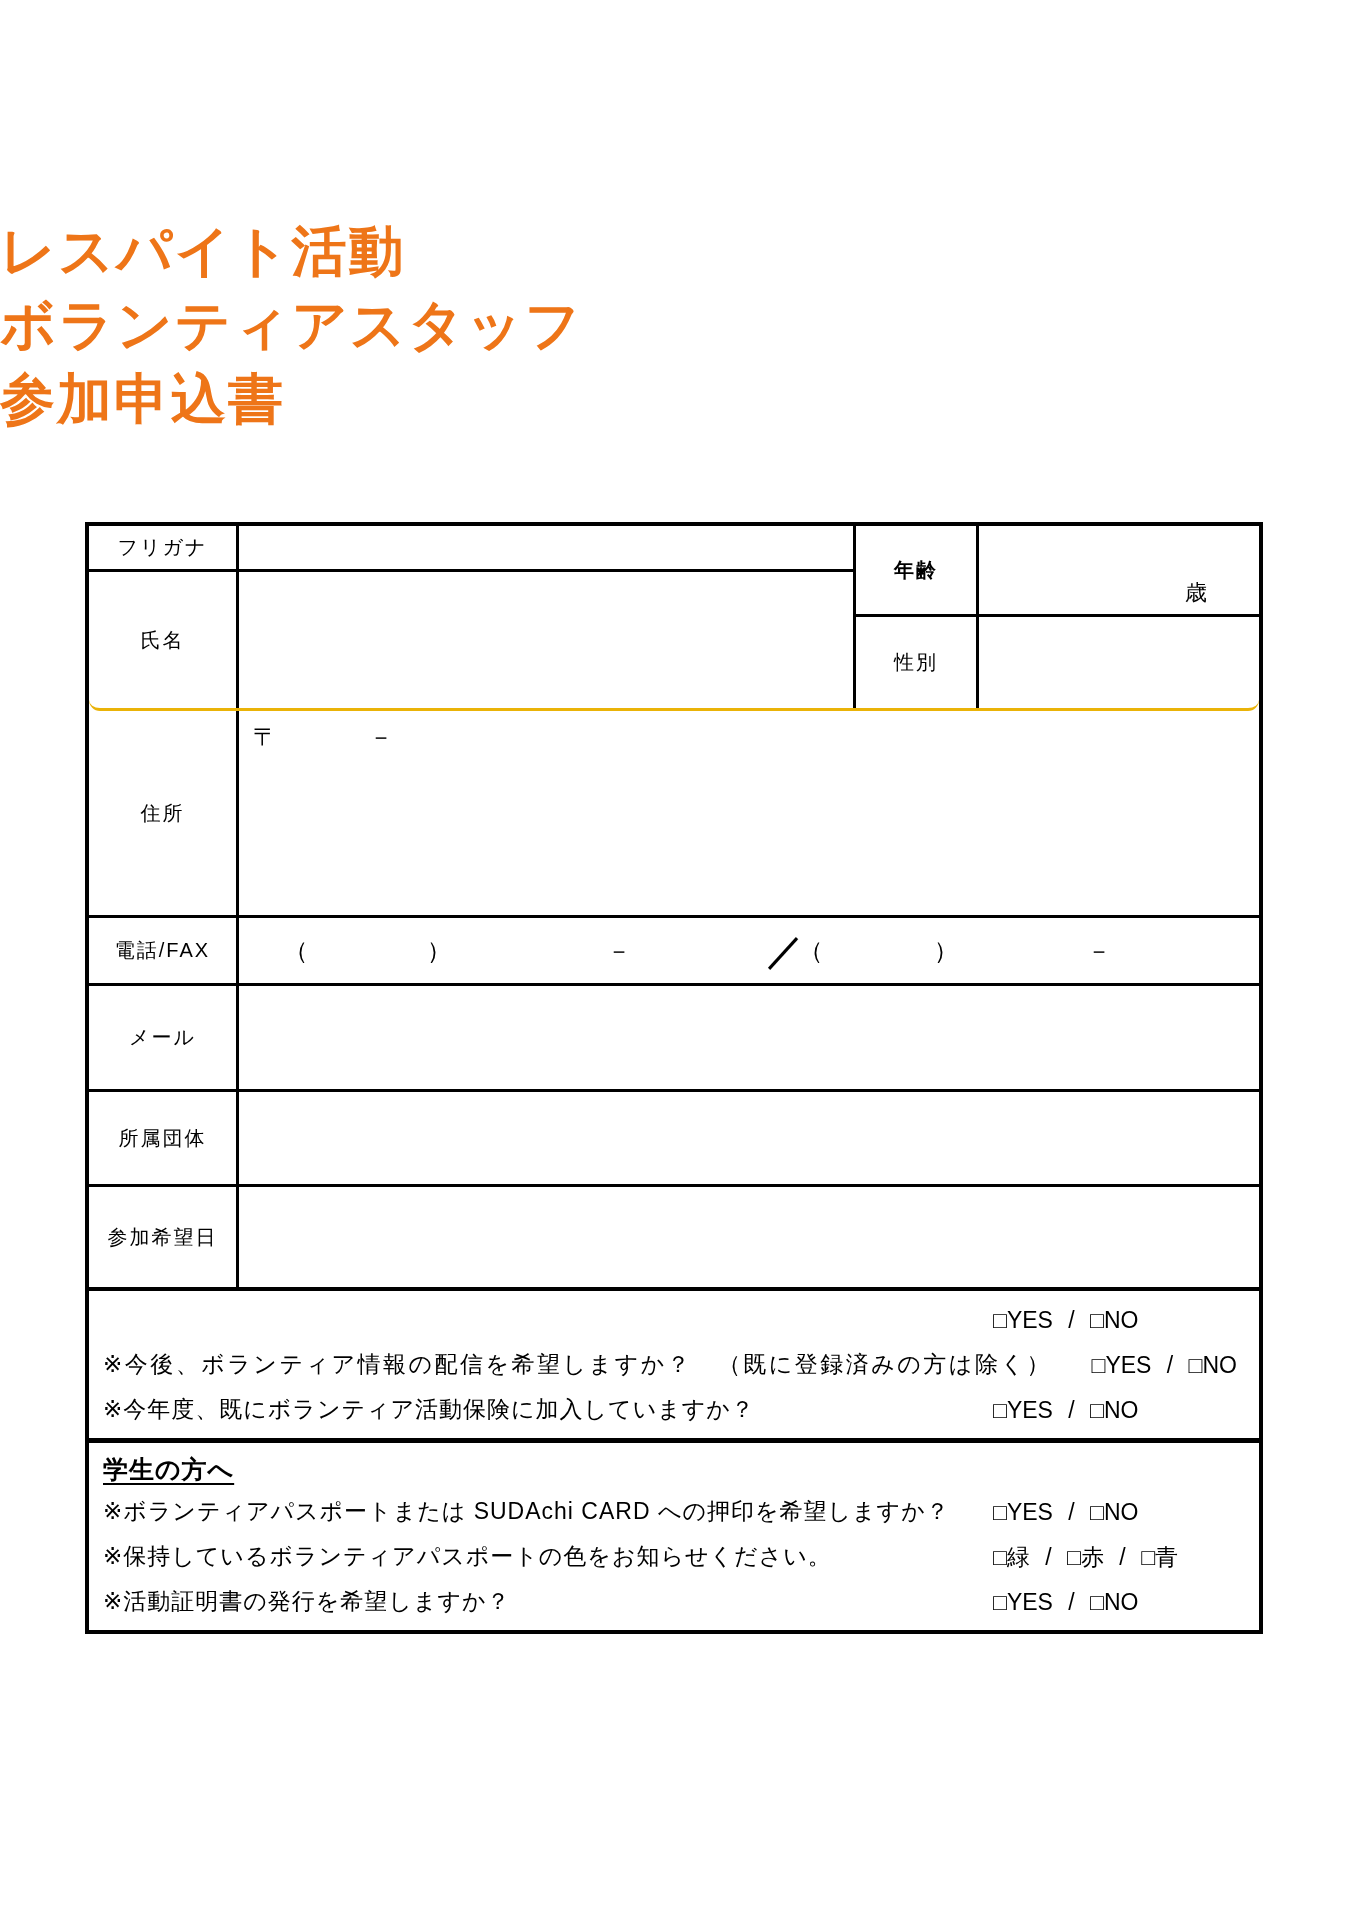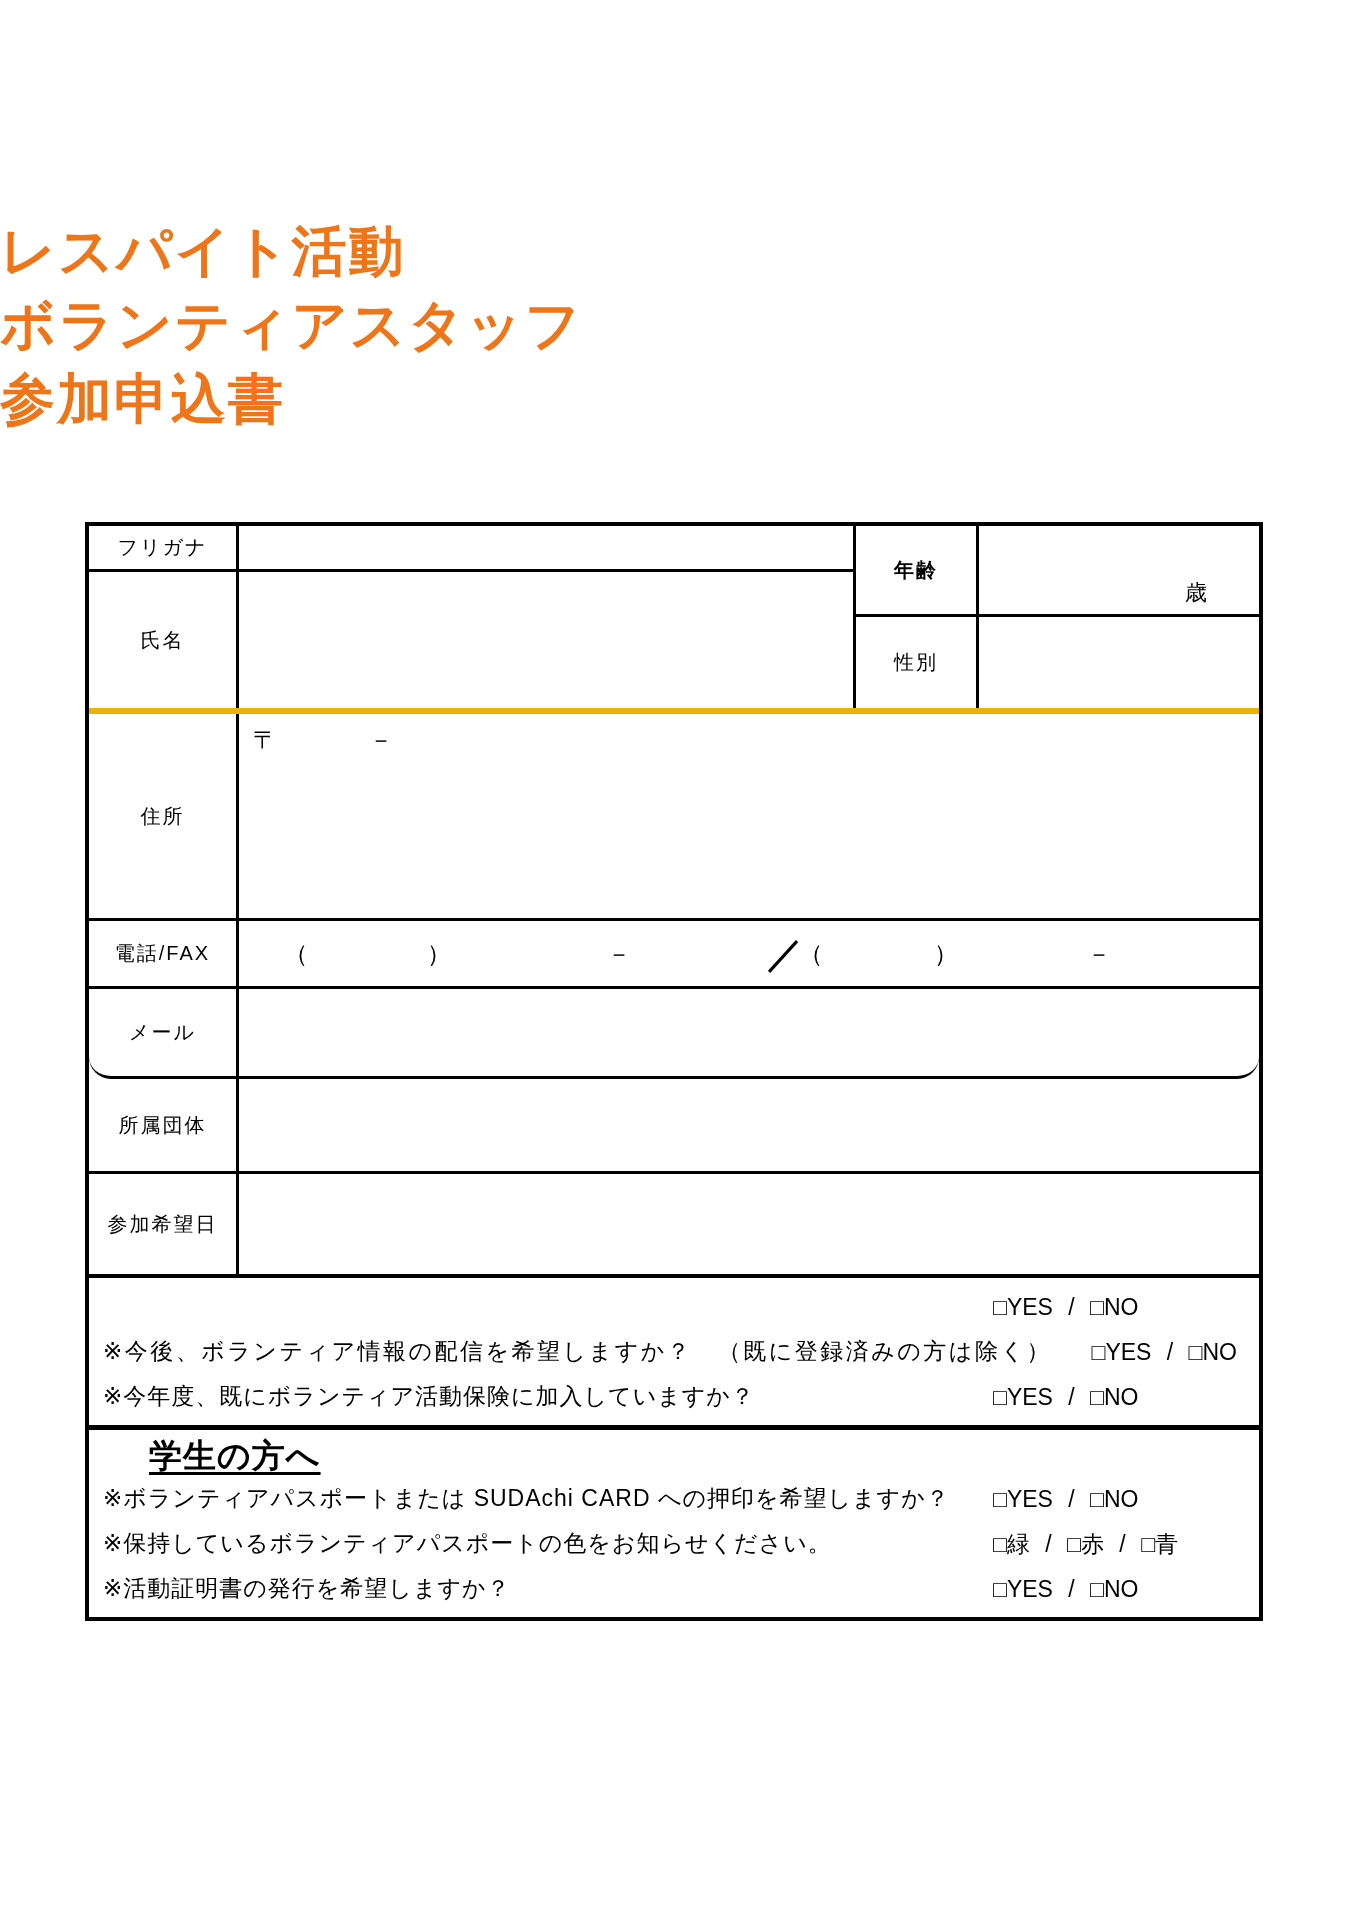--- a/index.html
+++ b/index.html
@@ -29,21 +29,22 @@
     box-sizing:border-box;
     background:#fff;
   }
   .form-table * { box-sizing:border-box; }
 
   
   .top-block {
     display:grid;
     grid-template-columns:150px 617px 123px 1fr;
     grid-template-rows:46px 45px 91px;
-    border-bottom:6px solid #eab308;
+    border-bottom:3px solid #eab308;
+    border-radius:11px;
   }
   .cell { position:relative; }
   .lab {
     display:flex; align-items:center; justify-content:center;
     font-size:20px; letter-spacing:2px;
   }
   .c-furigana-label { grid-column:1; grid-row:1; border-right:3px solid #000; border-bottom:3px solid #000; }
   .c-furigana-input { grid-column:2; grid-row:1; border-right:3px solid #000; border-bottom:3px solid #000; }
   .c-age-label      { grid-column:3; grid-row:1 / span 2; border-right:3px solid #000; border-bottom:3px solid #000;font-weight:bold; }
   .c-age-value      { grid-column:4; grid-row:1 / span 2; border-bottom:3px solid #000;
@@ -57,21 +58,21 @@
   
   .frow { display:flex; border-bottom:3px solid #000; }
   .frow-label {
     width:150px; border-right:3px solid #000;
     display:flex; align-items:center; justify-content:center;
     font-size:20px; letter-spacing:2px; text-align:center;
   }
   .frow-value { flex:1; position:relative; }
   .r-address { height:207px; }
   .r-phone   { height:68px; }
-  .r-email   { height:90px;border-radius:22px; }
+  .r-email   { height:106px; }
   .r-org     { height:95px; }
   .r-date    { height:104px; border-bottom:4px solid #000; }
 
   .postal-line {
     position:absolute; left:14px; top:10px;
     font-size:24px; display:flex; align-items:center;
   }
   .postal-dash { margin-left:92px; }
 
   .phone-line { position:absolute; inset:0; font-size:24px; }
@@ -87,22 +88,22 @@
   .q-text { font-size:23px; letter-spacing:1px; white-space:nowrap; }
   .q-text.spread { letter-spacing:2.5px; }
   .q-opts {
     position:absolute; top:50%; transform:translateY(-50%);
     font-size:23px; word-spacing:9px; white-space:nowrap;
   }
   .opts-a { left:890px; }
   .opts-b { right:8px; }
   .student-heading {
     height:40px; display:flex; align-items:center;
-    font-size:33px; font-weight:bold; letter-spacing:1px;
-    text-decoration:underline; text-underline-offset:5px;margin-left:46px;
+    font-size:25px; font-weight:bold; letter-spacing:1px;
+    text-decoration:underline; text-underline-offset:5px;
   }
 </style>
 </head>
 <body>
 
 <div class="page">
 
   <div class="title" id="title-block" style="color: rgb(238, 117, 24);">
     <div>レスパイト活動</div>
     <div>ボランティアスタッフ</div>

